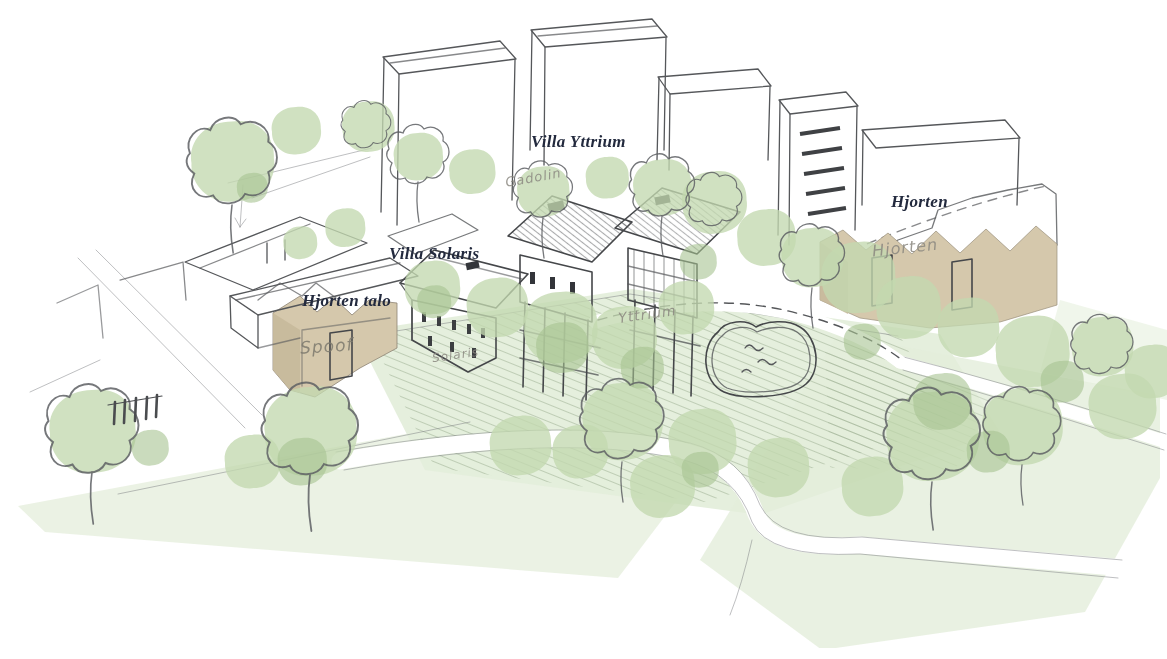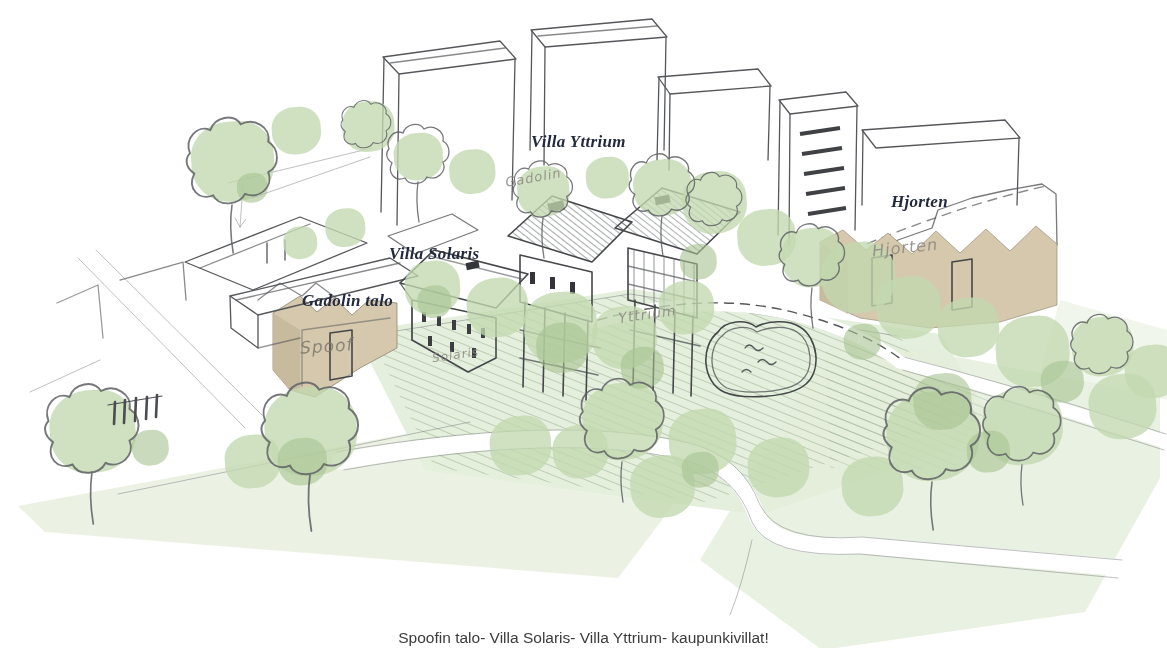--- a/index.html
+++ b/index.html
@@ -266,23 +266,22 @@
   </g>
 
   <g stroke="#4a4c4f" stroke-width="2.6" stroke-linecap="round">
     <path d="M115,402 L114,424 M125,400 L124,423 M136,398 L135,421 M147,397 L146,419 M157,395 L156,417"></path>
     <path d="M108,405 L162,396" stroke-width="1.2"></path>
   </g>
 </svg>
 
   <div class="label" style="left:531px;top:132px;font-size:17px;">Villa Yttrium</div>
   <div class="label" style="left:389px;top:244px;font-size:17px;">Villa Solaris</div>
-  <div class="label" style="left:302px;top:291px;font-size:17px;">Gadolin talo</div>
+  <div class="label" style="left:302px;top:291px;font-size:17px;">Hjorten talo</div>
   <div class="label" style="left:891px;top:192px;font-size:17px;">Hjorten</div>
 
   <div class="hand" style="left:505px;top:170px;font-size:13px;transform:rotate(-10deg);">Gadolin</div>
   <div class="hand" style="left:300px;top:336px;font-size:17px;transform:rotate(-4deg);color:#7d7a6e;">Spoof</div>
   <div class="hand" style="left:432px;top:348px;font-size:12px;transform:rotate(-8deg);">Solaris</div>
   <div class="hand" style="left:618px;top:306px;font-size:14px;transform:rotate(-8deg);">Yttrium</div>
   <div class="hand" style="left:872px;top:238px;font-size:16px;transform:rotate(-6deg);">Hjorten</div>
 
-  <div class="caption">Spoofin talo- Villa Solaris- Villa Yttrium- kaupunkivillat!</div>
 </div>
 
 </body></html>

